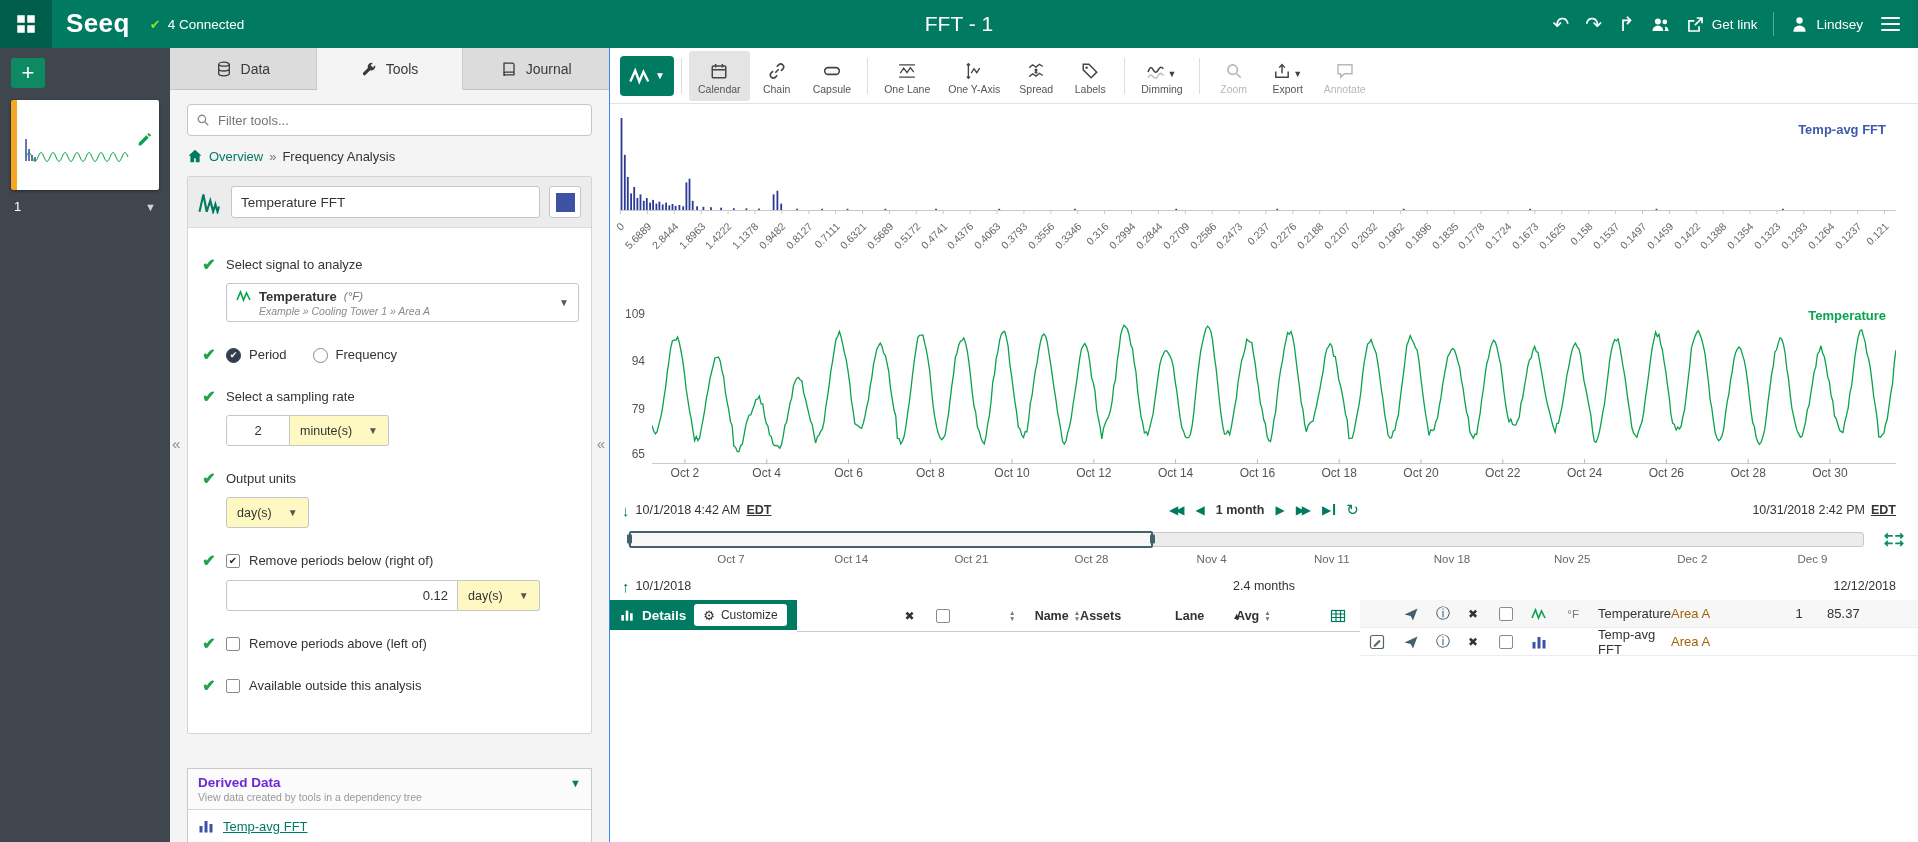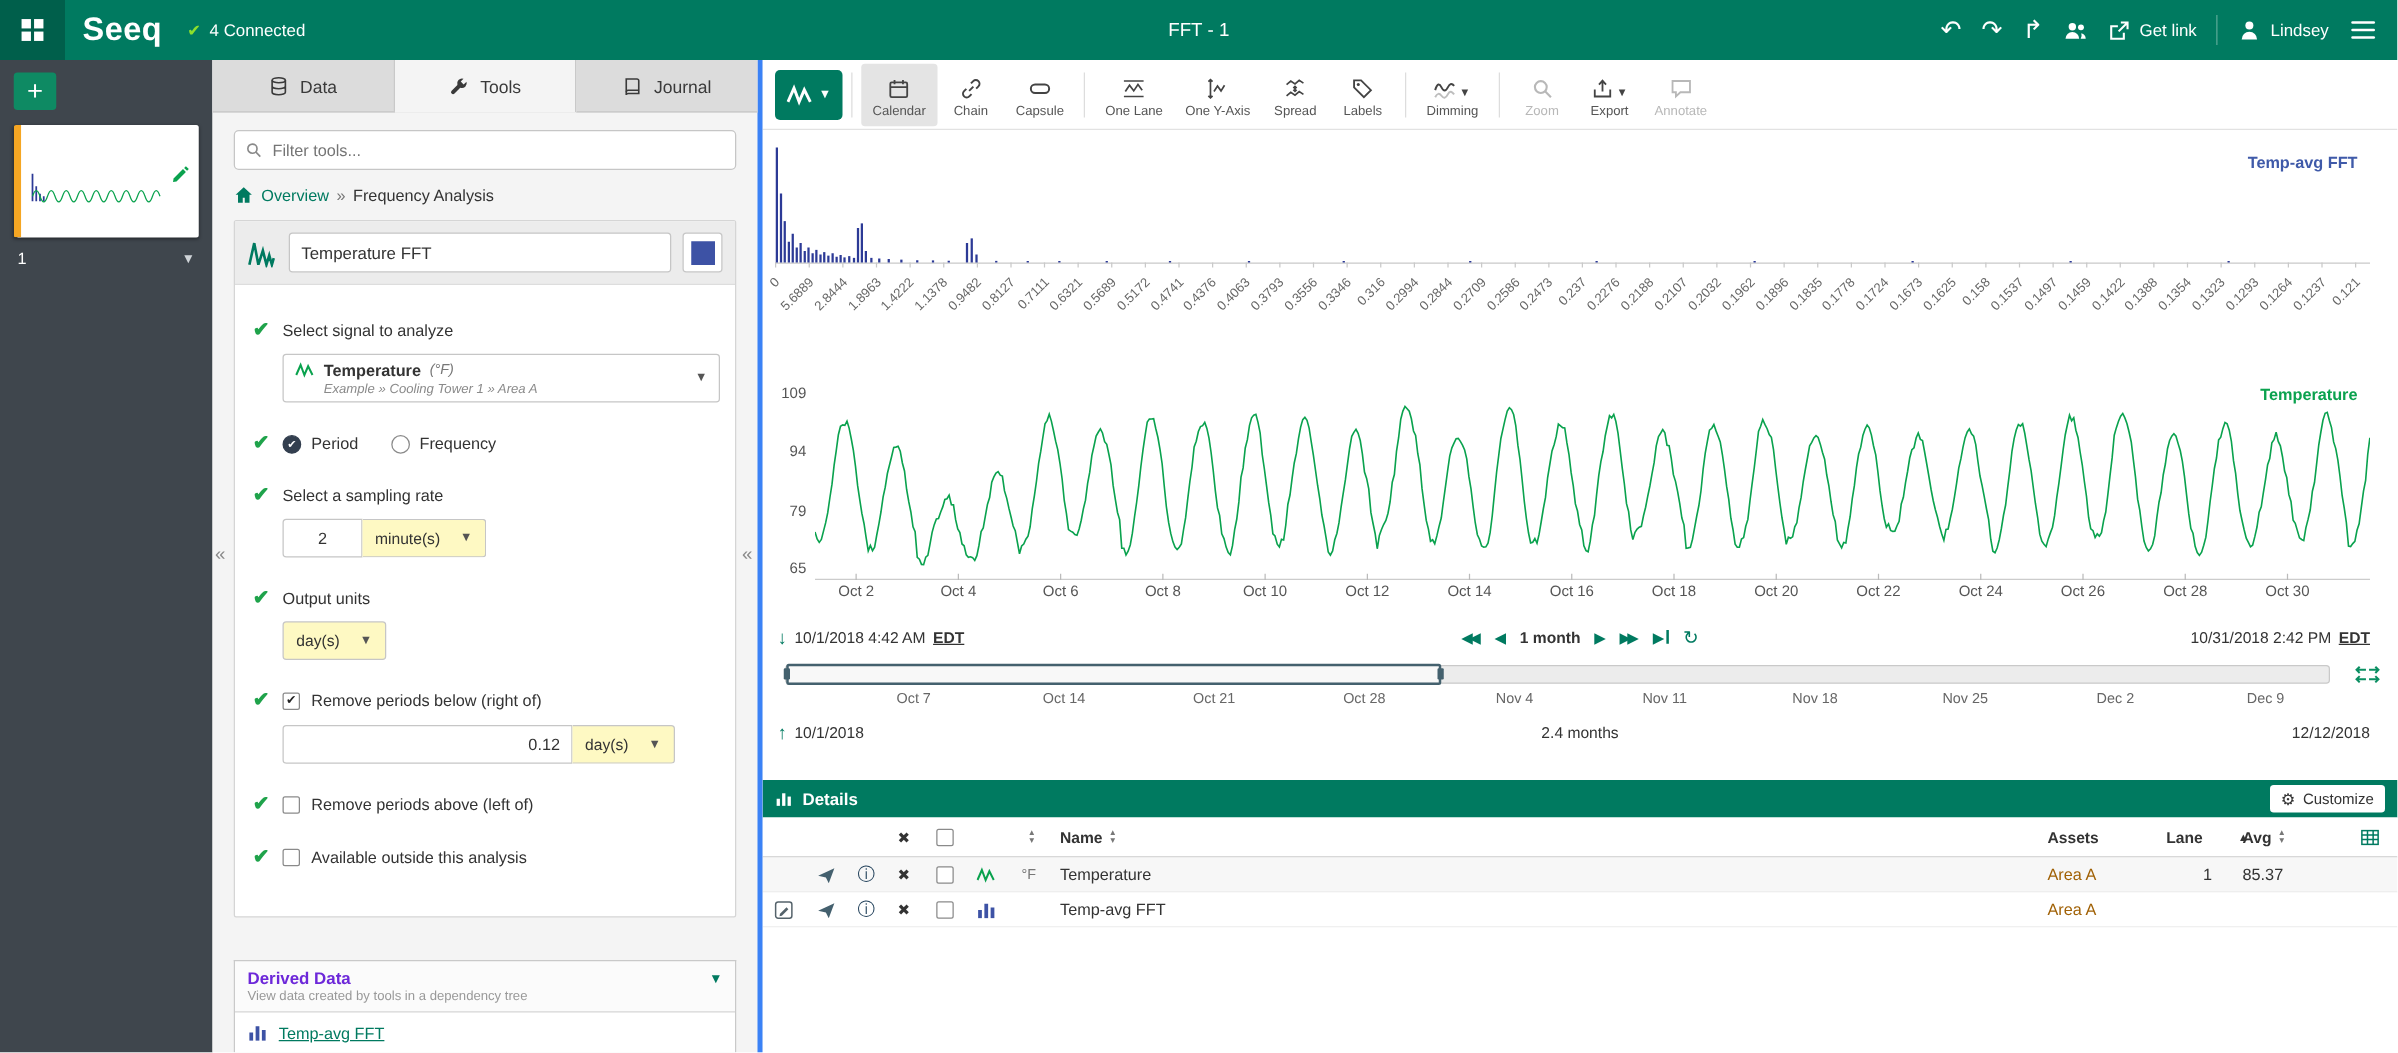--- a/index.html
+++ b/index.html
@@ -9,21 +9,21 @@
 .ico svg{width:16px;height:16px;display:block;}
 .app{width:1918px;height:842px;display:flex;flex-direction:column;}
 
 
 .topbar{height:48px;flex:0 0 48px;background:#007a60;color:#fff;display:flex;align-items:center;position:relative;}
 .apps-btn{width:52px;height:48px;background:rgba(0,0,0,.22);display:flex;align-items:center;justify-content:center;cursor:pointer;}
 .apps-btn svg{width:20px;height:20px;}
 .logo{font-size:26px;font-weight:bold;letter-spacing:.4px;padding:0 20px 2px 14px;}
 .conn{display:flex;align-items:center;gap:7px;font-size:13.5px;}
 .conn-check{color:#8de02c;font-size:13px;}
-.tb-title{position:absolute;left:50%;transform:translateX(-50%);font-size:15px;}
+.tb-title{position:absolute;left:50%;transform:translateX(-50%);font-size:21px;}
 .tb-right{margin-left:auto;display:flex;align-items:center;gap:16px;padding-right:16px;}
 .top-glyph{font-size:20px;line-height:1;cursor:pointer;}
 .tb-right .ico svg{width:19px;height:19px;}
 .getlink{display:flex;align-items:center;gap:7px;font-size:13.5px;cursor:pointer;}
 .tb-div{width:1px;height:24px;background:rgba(255,255,255,.35);}
 .user{display:flex;align-items:center;gap:7px;font-size:13.5px;cursor:pointer;}
 .burger{cursor:pointer;padding:2px;}
 .burger i{display:block;width:19px;height:2.5px;background:#fff;margin:3.5px 0;border-radius:1px;}
 
 .body{flex:1;display:flex;min-height:0;}
@@ -32,21 +32,21 @@
 .rail{width:170px;flex:0 0 170px;background:#3f464d;padding:10px 11px;position:relative;}
 .add-ws{width:34px;height:30px;background:#0e8a63;color:#fff;font-size:22px;line-height:1;display:flex;align-items:center;justify-content:center;border-radius:3px;cursor:pointer;margin-bottom:12px;}
 .ws-card{width:148px;height:90px;background:#fff;border-left:6px solid #f5a623;border-radius:2px;position:relative;box-shadow:0 1px 3px rgba(0,0,0,.45);cursor:pointer;}
 .ws-mini{position:absolute;left:6px;top:28px;width:108px;height:40px;}
 .ws-pencil{position:absolute;right:7px;top:32px;color:#0aa24e;}
 .ws-pencil svg{width:15px;height:15px;}
 .ws-row{display:flex;justify-content:space-between;align-items:center;color:#fff;margin-top:9px;font-size:13px;padding:0 3px;}
 .ws-chev{color:#cfd4d8;font-size:11px;cursor:pointer;}
 
 
-.panel{width:440px;flex:0 0 440px;background:#f4f4f4;border-right:4px solid #3b82f6;display:flex;flex-direction:column;position:relative;}
+.panel{width:440px;flex:0 0 440px;background:#f4f4f4;border-right:1px solid #3b82f6;display:flex;flex-direction:column;position:relative;}
 .tabs{display:flex;height:42px;flex:0 0 42px;background:#dcdcdc;border-bottom:1px solid #c5c5c5;}
 .tab{flex:1;display:flex;align-items:center;justify-content:center;gap:9px;font-size:14px;color:#3a3a3a;cursor:pointer;border-right:1px solid #c9c9c9;}
 .tab:last-child{border-right:none;}
 .tab.active{background:#f4f4f4;border-bottom:1px solid #f4f4f4;margin-bottom:-1px;}
 .panel-body{flex:1;position:relative;overflow:hidden;padding:14px 17px 0;}
 .search-box{position:relative;margin-bottom:12px;}
 .search-box .ico{position:absolute;left:9px;top:9px;color:#8a8a8a;}
 .search-box .ico svg{width:14px;height:14px;}
 .search-box input{width:100%;height:32px;border:1px solid #c6c6c6;border-radius:4px;padding:0 10px 0 30px;font:13px "Liberation Sans",sans-serif;color:#333;background:#fff;outline:none;}
 .breadcrumb{display:flex;align-items:center;gap:6px;font-size:13px;margin:2px 0 12px;color:#777;}
@@ -149,21 +149,21 @@
 .range-sel::after{right:-4px;}
 .range-expand{width:40px;flex:0 0 40px;display:flex;justify-content:flex-end;color:#0a8f62;cursor:pointer;}
 .range-expand svg{width:20px;height:20px;}
 .range-ticks{height:20px;flex:0 0 20px;position:relative;margin:0 54px 0 18px;font-size:11.5px;color:#666;}
 .range-ticks span{position:absolute;transform:translateX(-50%);white-space:nowrap;top:1px;}
 .range-info{height:28px;flex:0 0 28px;display:flex;align-items:center;padding:0 22px 0 12px;position:relative;font-size:12.5px;}
 .ri-center{position:absolute;left:50%;transform:translateX(-50%);color:#333;}
 .ri-right{margin-left:auto;}
 .ri-left,.ri-right{display:flex;align-items:center;gap:6px;}
 
-.details{flex:1;min-height:0;display:flex;flex-direction:column;margin-top:24px;}
+.details{flex:1;min-height:0;display:flex;flex-direction:row;}
 .details-header{height:30px;flex:0 0 30px;background:#007a60;color:#fff;display:flex;align-items:center;gap:8px;padding:0 10px;}
 .details-header .ico svg{width:14px;height:14px;}
 .details-title{font-weight:bold;font-size:13.5px;}
 .customize-btn{margin-left:auto;background:#fff;color:#333;border-radius:3px;height:22px;display:flex;align-items:center;gap:6px;padding:0 9px;font-size:12px;cursor:pointer;}
 .gear{font-size:13px;}
 .dtable-head{height:32px;flex:0 0 32px;display:flex;align-items:center;border-bottom:1px solid #ccc;font-size:12.5px;color:#333;background:#fff;}
 .dc{flex:0 0 auto;display:flex;align-items:center;justify-content:center;}
 .c-pencil{width:34px;}.c-plane{width:34px;color:#44606e;}.c-info{width:30px;}.c-x{width:30px;}
 .c-check{width:36px;}.c-icon{width:30px;}.c-unit{width:38px;color:#777;font-size:11.5px;}
 .c-name{flex:1 1 auto;justify-content:flex-start;padding-left:6px;min-width:0;}

